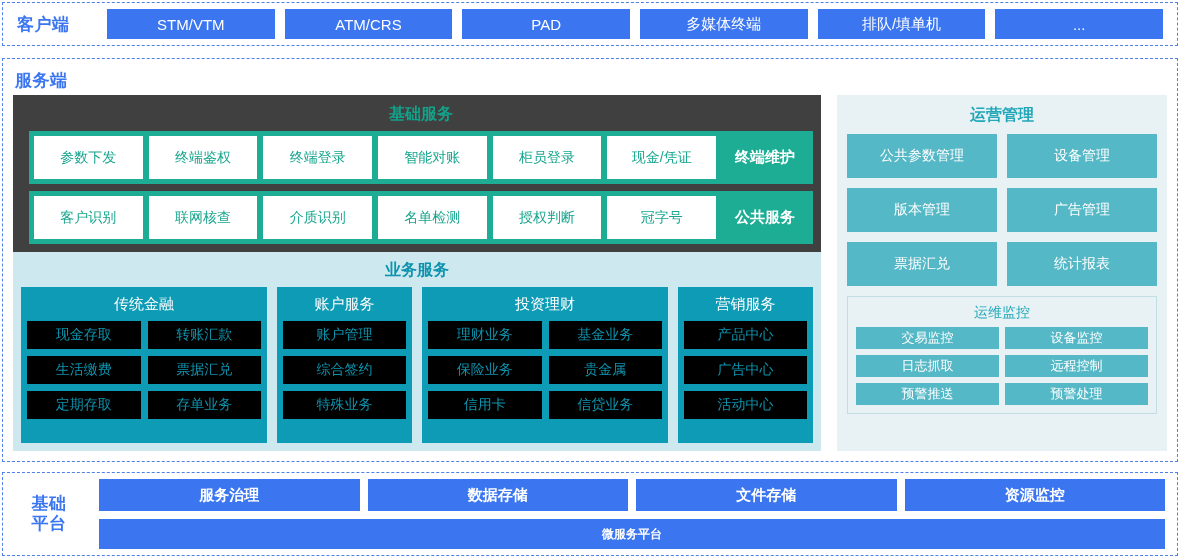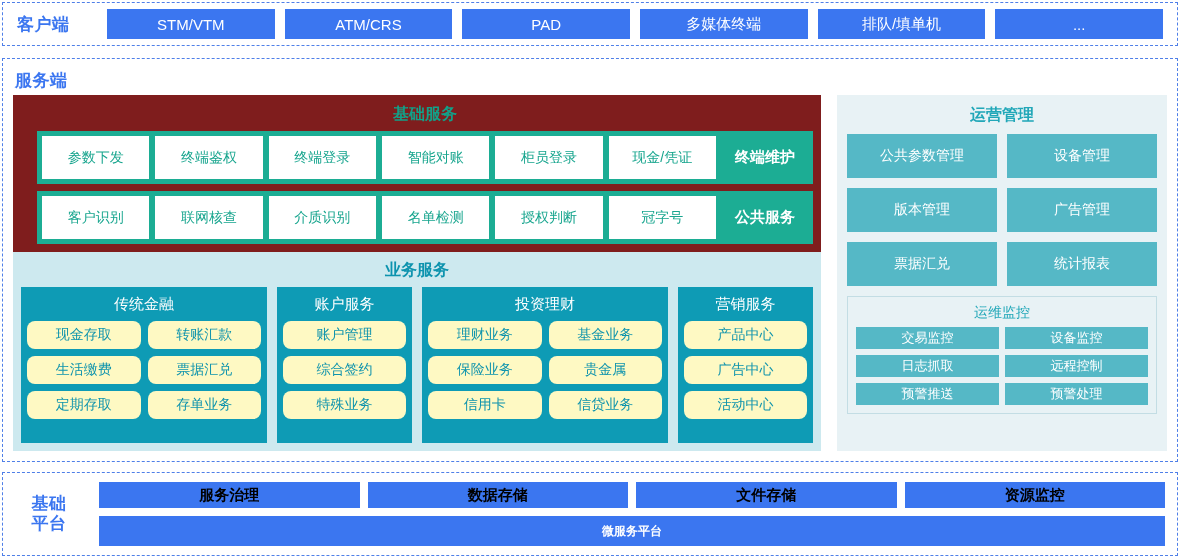--- a/index.html
+++ b/index.html
@@ -53,22 +53,22 @@
   #server-label{position:absolute;left:12px;top:10px;}
   .server-body{
     position:absolute;left:10px;top:36px;right:10px;bottom:10px;
     display:flex;gap:16px;
   }
   .col-left{flex:1 1 auto;display:flex;flex-direction:column;gap:0;}
   .col-right{width:330px;flex:none;}
 
   
   .basic-panel{
-    background:#7f1d1d;
-    padding:6px 8px 8px 24px;
+    background:#404040;
+    padding:6px 8px 8px 16px;
     box-sizing:border-box;
   }
   .panel-head{
     text-align:center;
     color:#12a189;
     font-weight:bold;
     font-size:16px;
     padding:3px 0 6px 0;
   }
   .teal-band{
@@ -120,24 +120,23 @@
     display:flex;flex-direction:column;
   }
   .biz-col.w2{flex:2 1 0;}
   .biz-col.w1{flex:1.05 1 0;}
   .biz-col-title{
     text-align:center;color:#ffffff;font-size:15px;
     padding:2px 0 7px 0;
   }
   .biz-grid{display:flex;flex-wrap:wrap;gap:7px;flex:1 1 auto;align-content:flex-start;}
   .biz-chip{
-    background:#fef9c3;color:#0e93ad;font-size:14px;
+    background:#000000;color:#0e93ad;font-size:14px;
     height:28px;display:flex;align-items:center;justify-content:center;
     white-space:nowrap;
-    border-radius:8px;
   }
   .biz-col.w2 .biz-chip{width:calc(50% - 3.5px);}
   .biz-col.w1 .biz-chip{width:100%;}
 
   
   .ops-panel{
     background:#e8f2f5;
     height:100%;
     box-sizing:border-box;
     padding:8px 10px 10px 10px;
@@ -179,23 +178,23 @@
     display:flex;align-items:center;gap:14px;
   }
   #platform-label{
     width:72px;flex:none;
     line-height:1.15;
     text-align:center;
   }
   .plat-right{flex:1 1 auto;display:flex;flex-direction:column;gap:8px;}
   .plat-row{display:flex;gap:8px;}
   .plat-btn{
-    background:#3b76f0;color:#000000;
+    background:#3b76f0;color:#ffffff;
     font-size:15px;font-weight:bold;
-    height:26px;flex:1 1 0;
+    height:32px;flex:1 1 0;
     display:flex;align-items:center;justify-content:center;
     white-space:nowrap;
   }
   .plat-wide{
     background:#3b76f0;color:#ffffff;
     font-size:12px;font-weight:bold;
     height:30px;width:100%;
     display:flex;align-items:center;justify-content:center;
   }
 </style>

